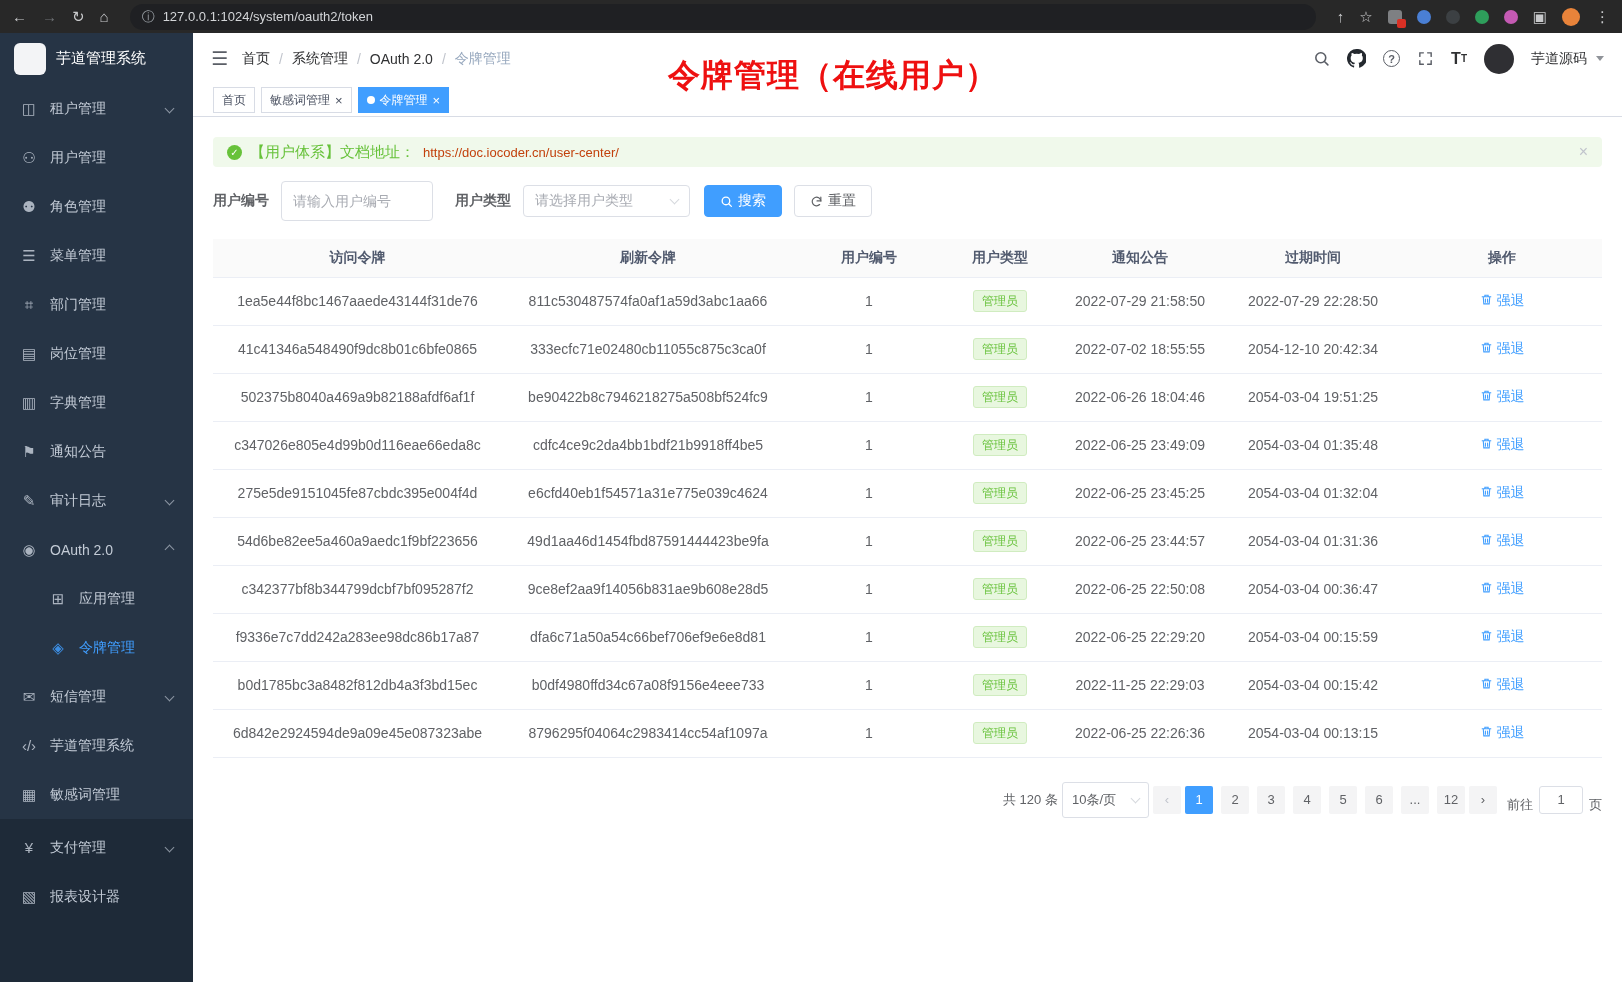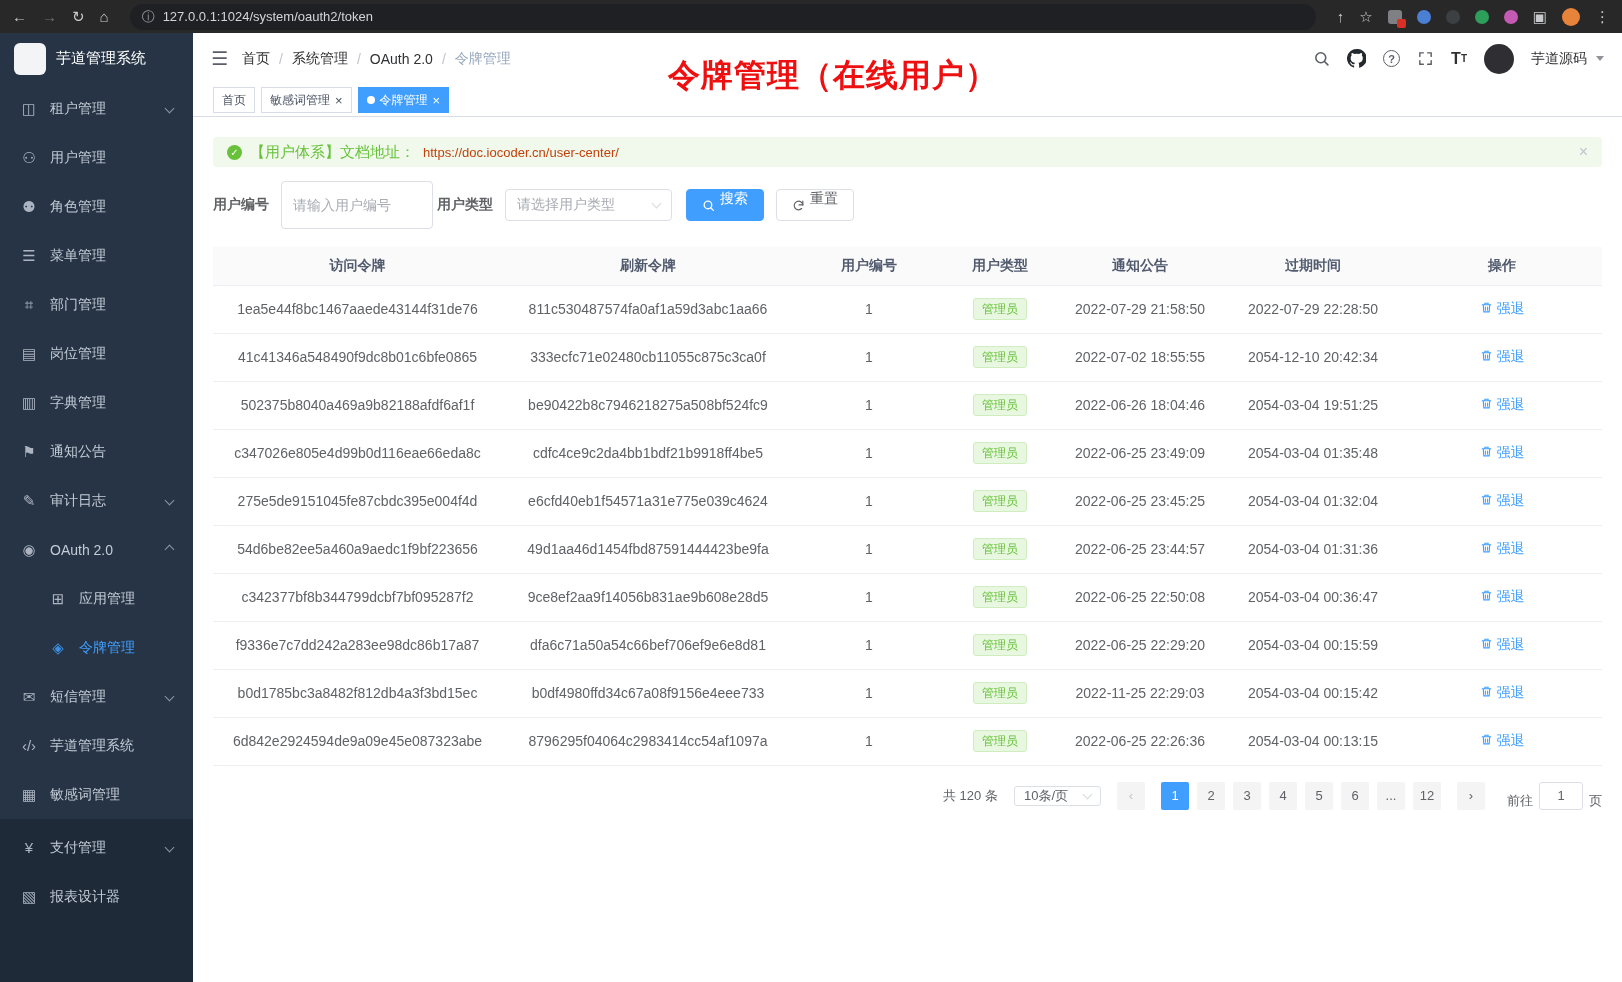--- a/index.html
+++ b/index.html
@@ -59,38 +59,38 @@
 
 .alert{height:30px;background:#f0f9eb;border-radius:4px;display:flex;align-items:center;gap:8px;padding:0 14px;margin-bottom:14px}
 .alert-check{width:15px;height:15px;border-radius:50%;background:#67c23a;color:#fff;font-size:10px;display:inline-flex;align-items:center;justify-content:center;flex-shrink:0}
 .alert-text{color:#67c23a;font-size:15px}
 .alert-link{color:#c2410c;font-size:13px;text-decoration:none;cursor:pointer}
 .alert-close{margin-left:auto;color:#c0c4cc;font-size:16px;cursor:pointer}
 
 
 .filters{display:flex;align-items:center;margin-bottom:18px}
 .f-label{font-weight:700;color:#606266;font-size:14px;margin-right:12px}
-.f-input{width:152px;height:48px;border:1px solid #dcdfe6;border-radius:4px;padding:0 11px;font-size:14px;color:#606266;outline:none;margin-right:4px;font-family:inherit}
+.f-input{width:152px;height:40px;border:1px solid #dcdfe6;border-radius:4px;padding:0 11px;font-size:14px;color:#606266;outline:none;margin-right:22px;font-family:inherit}
 .f-input::placeholder{color:#a8abb2}
 .f-select{width:167px;height:32px;border:1px solid #dcdfe6;border-radius:4px;padding:0 11px;display:flex;align-items:center;justify-content:space-between;color:#a8abb2;font-size:14px;cursor:pointer;margin-right:14px}
 .f-select .chev{border-color:#c0c4cc;margin:0 0 3px 0}
-.btn{height:32px;border-radius:4px;display:inline-flex;gap:5px;padding:0 15px;font-size:14px;cursor:pointer;border:1px solid #dcdfe6;background:#fff;color:#606266;margin-right:12px;font-family:inherit}
+.btn{height:32px;border-radius:4px;display:inline-flex;align-items:center;gap:5px;padding:0 15px;font-size:14px;cursor:pointer;border:1px solid #dcdfe6;background:#fff;color:#606266;margin-right:12px;font-family:inherit}
 .btn.primary{background:#409eff;border-color:#409eff;color:#fff}
 .btn-ic{display:inline-flex;align-items:center}
 
 
 table{width:100%;border-collapse:collapse;table-layout:fixed}
 th,td{height:48px;text-align:center;border-bottom:1px solid #ebeef5;font-size:14px;color:#606266;overflow:hidden;white-space:nowrap}
 th{height:38px;background:#fafafa;color:#515a6e;font-weight:600}
 .tag-success{display:inline-block;background:#e8f7df;border:1px solid #d0ecc0;color:#67c23a;font-size:12px;height:22px;line-height:20px;padding:0 8px;border-radius:3px}
 .link-danger{color:#409eff;cursor:pointer;display:inline-flex;align-items:center;gap:4px;font-size:14px;text-decoration:none}
 
 
-.pagination{display:flex;align-items:center;justify-content:flex-end;gap:16px;margin-top:16px;font-size:13px;color:#606266}
-.pg-size{height:20px;border:1px solid #dcdfe6;border-radius:3px;display:inline-flex;align-items:center;gap:16px;padding:0 9px;cursor:pointer}
+.pagination{display:flex;align-items:center;justify-content:flex-end;gap:4px;margin-top:24px;font-size:13px;color:#606266}
+.pg-size{height:36px;border:1px solid #dcdfe6;border-radius:3px;display:inline-flex;align-items:center;gap:16px;padding:0 9px;cursor:pointer}
 .pg-size .chev{border-color:#c0c4cc;margin:0 0 3px 0}
 .pg-pages{display:inline-flex;gap:8px}
 .pg-btn{min-width:28px;height:28px;border:none;border-radius:2px;background:#f4f4f5;color:#606266;font-size:13px;cursor:pointer;font-family:inherit}
 .pg-btn.disabled{color:#c0c4cc}
 .pg-btn.active{background:#409eff;color:#fff}
 .pg-goto{display:inline-flex;align-items:flex-end;gap:6px;margin-left:6px}
 .pg-input{width:44px;height:28px;border:1px solid #dcdfe6;border-radius:3px;text-align:center;font-size:13px;color:#606266;outline:none;font-family:inherit}
 
 
 .annotation{position:absolute;left:668px;top:54px;font-size:32px;font-weight:700;color:#ee1010;letter-spacing:1px;z-index:50;pointer-events:none;white-space:nowrap}

